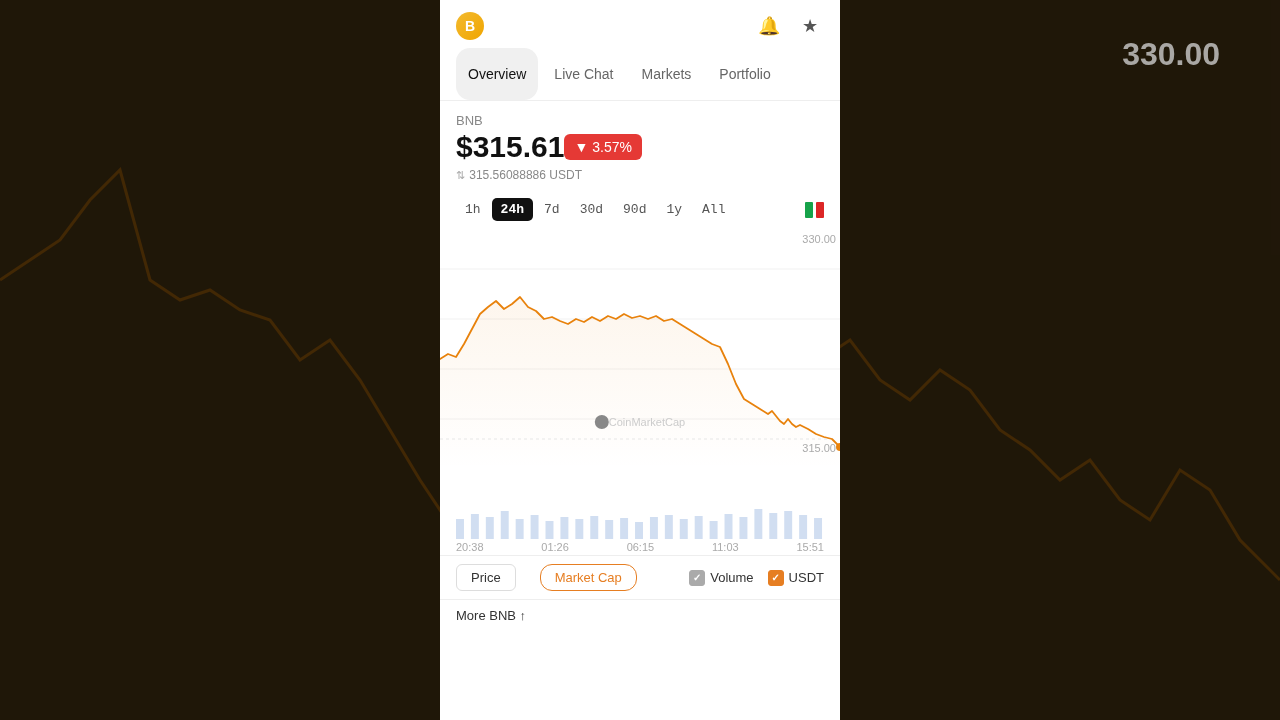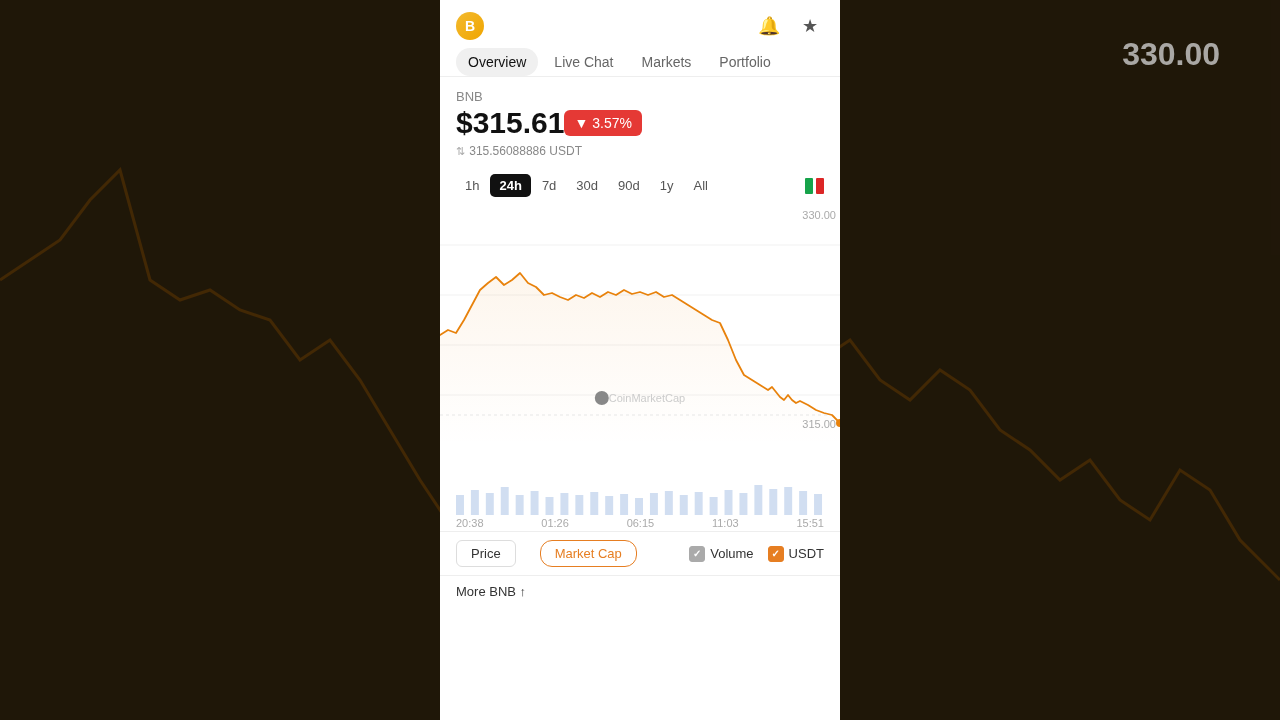--- a/index.html
+++ b/index.html
@@ -133,21 +133,21 @@
     
     .nav-tabs {
       display: flex;
       align-items: center;
       padding: 4px 16px 0 16px;
       border-bottom: 1px solid #eee;
       gap: 4px;
     }
 
     .nav-tab {
-      padding: 6px 12px;
+      padding: 18px 12px;
       font-size: 14px;
       color: #666;
       cursor: pointer;
       border-radius: 14px;
       white-space: nowrap;
       text-align: right;
     }
 
     .nav-tab.active {
       background: #f0f0f0;
@@ -214,21 +214,21 @@
     }
 
     .time-btn {
       padding: 4px 9px;
       font-size: 13px;
       color: #555;
       border-radius: 5px;
       cursor: pointer;
       background: transparent;
       border: none;
-      font-family: Liberation Sans, sans-serif;
+      font-family: Liberation Mono, monospace;
     }
 
     .time-btn.active {
       background: #111;
       color: #fff;
       font-weight: 600;
     }
 
     .candle-icon {
       margin-left: auto;

